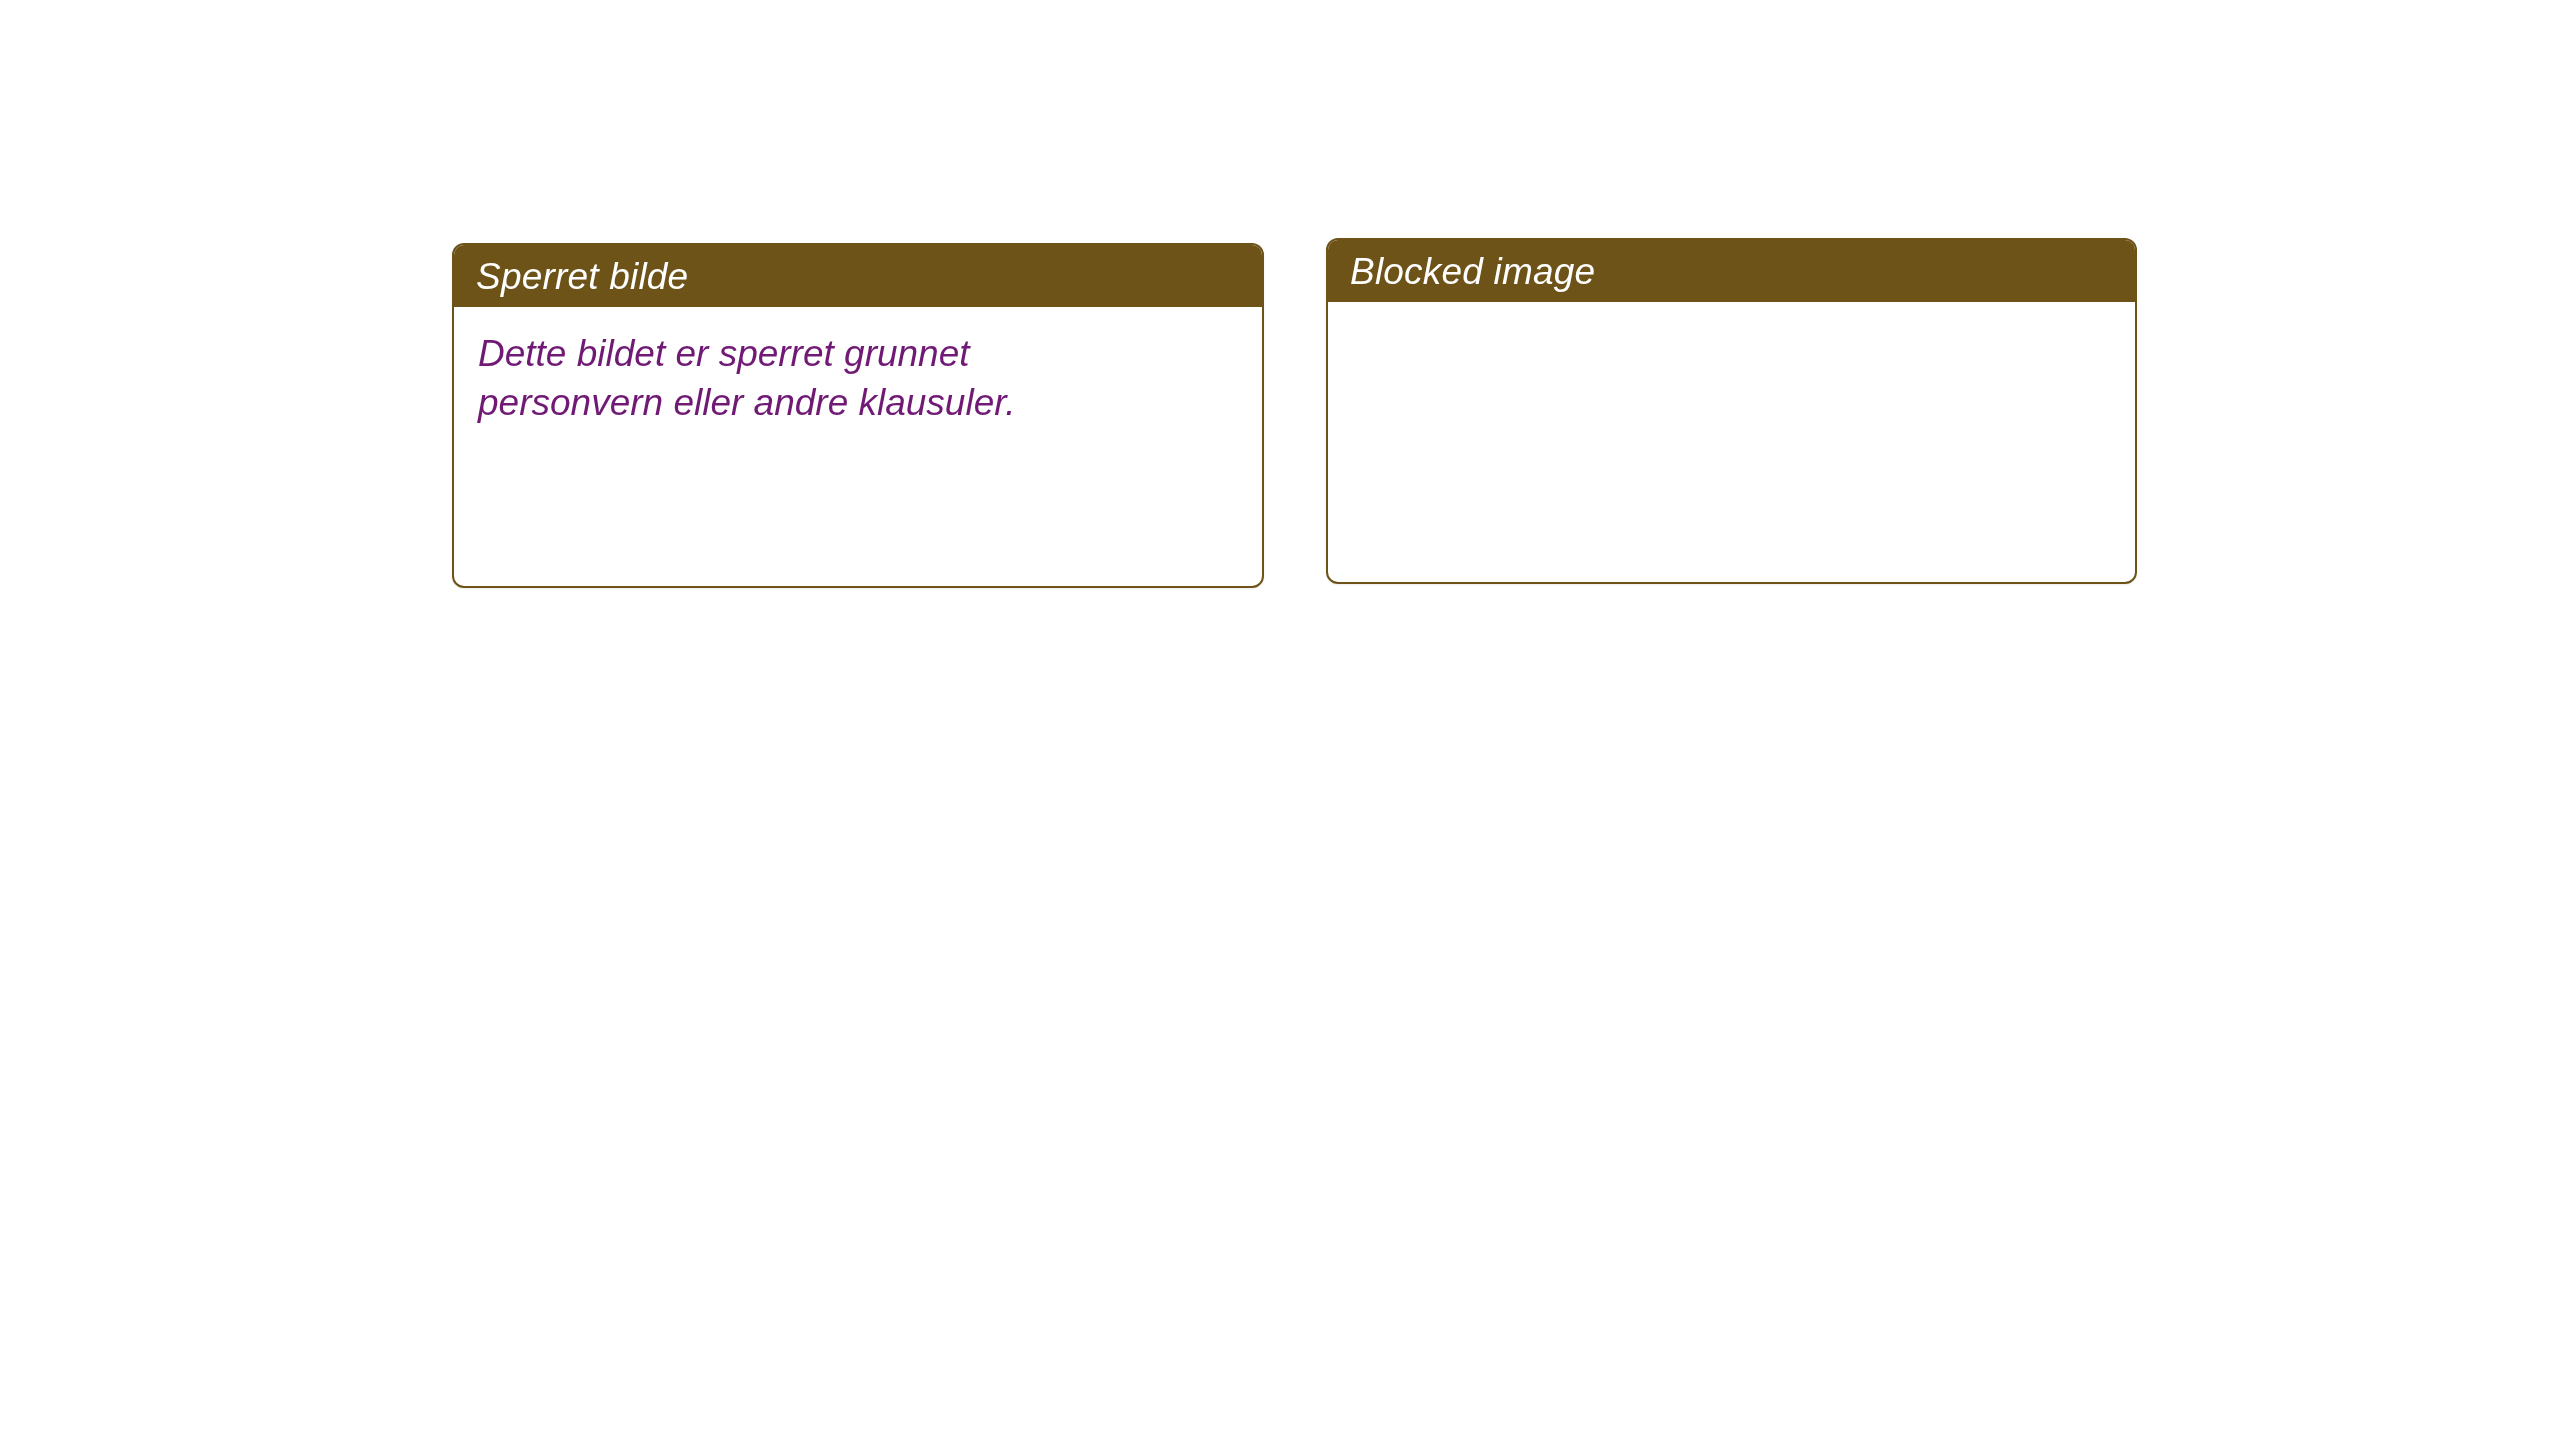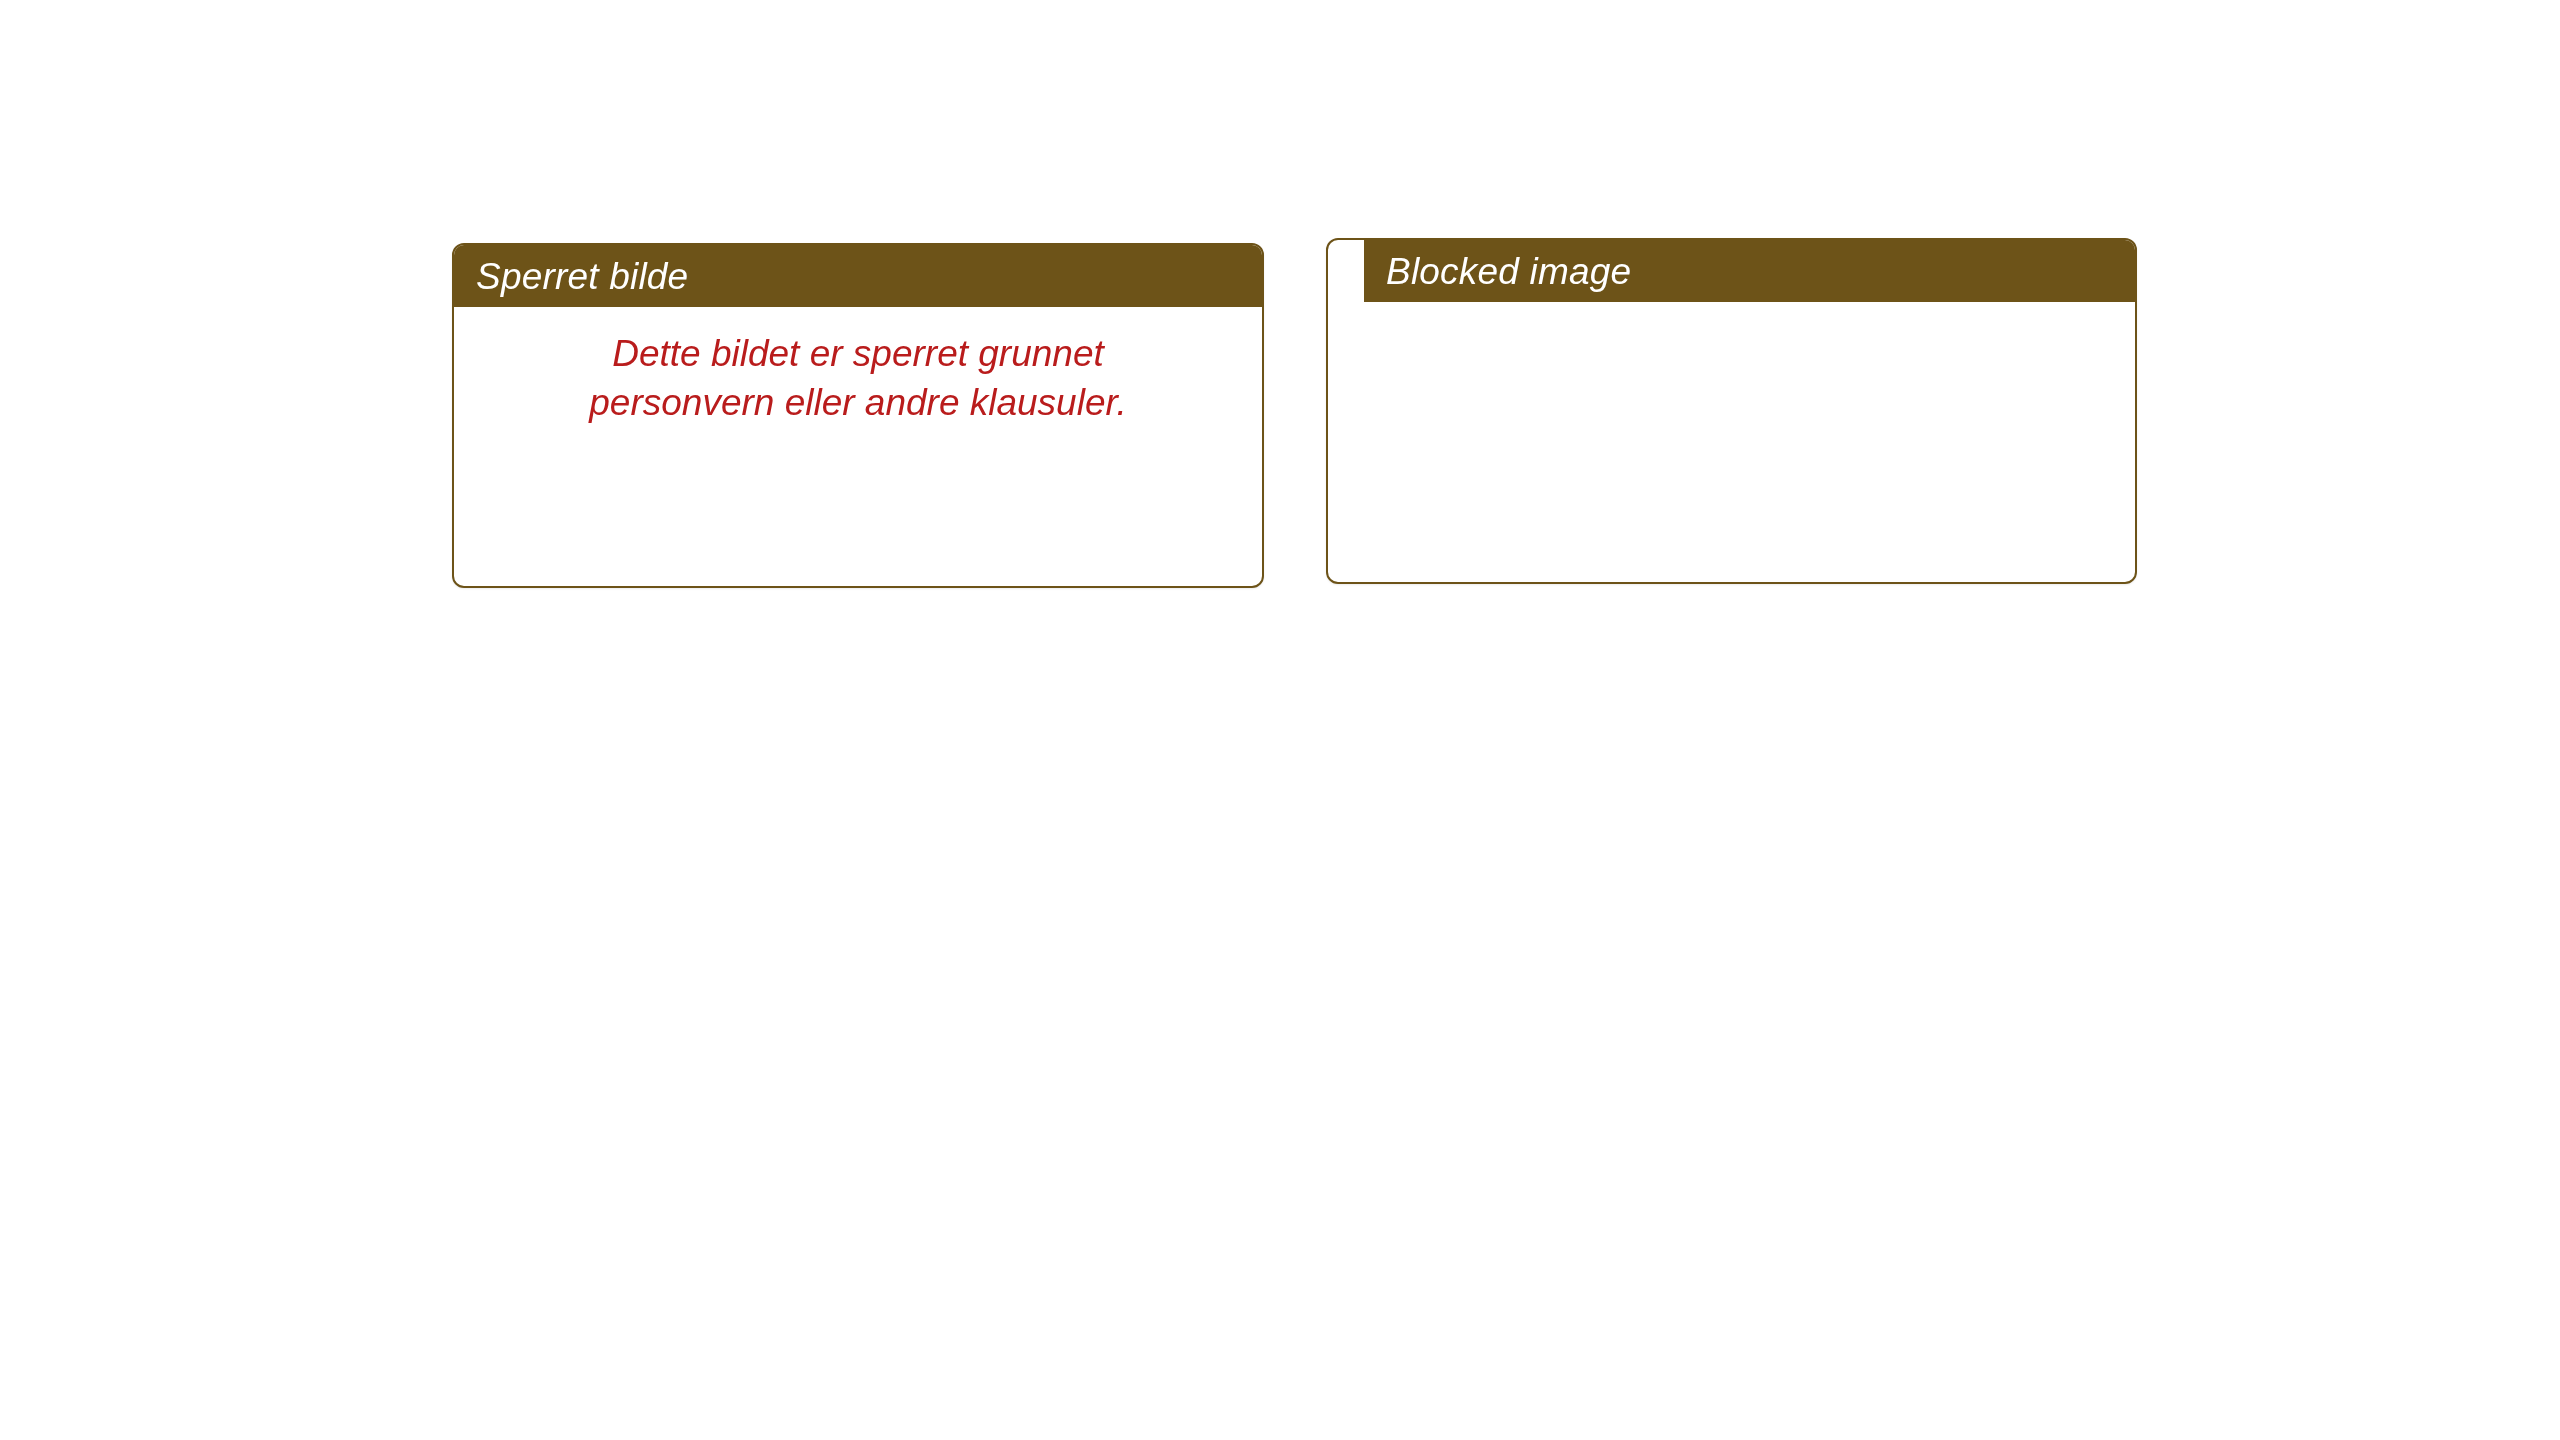--- a/index.html
+++ b/index.html
@@ -40,46 +40,44 @@
     top: 243px;
     width: 812px;
     height: 345px;
   }
 
   .notice-card.card-right {
     left: 1326px;
     top: 238px;
     width: 811px;
     height: 346px;
-    padding-left: 36px;
   }
 
   .card-header {
     box-sizing: border-box;
     background: #6d5318;
     color: #ffffff;
     height: 62px;
     display: flex;
     align-items: center;
     padding: 0 22px;
     font-size: 37px;
     font-weight: 400;
     letter-spacing: 0.2px;
     line-height: 1;
   }
 
   .card-body {
     box-sizing: border-box;
     padding: 22px 24px 0 24px;
-    color: #b91c1c;
+    color: #701a75;
     font-size: 37px;
     line-height: 1.33;
     font-weight: 400;
     white-space: pre-line;
-    text-align: center;
   }
 </style>
 </head>
 <body>
 
 <div class="notice-layer">
 
   <div class="notice-card card-left">
     <div class="card-header">
       <span>Sperret bilde</span>

